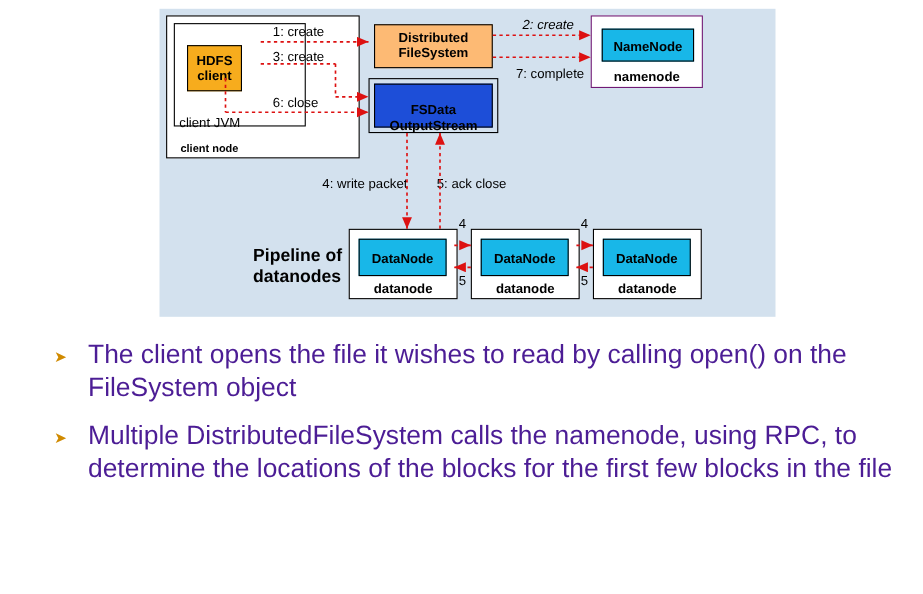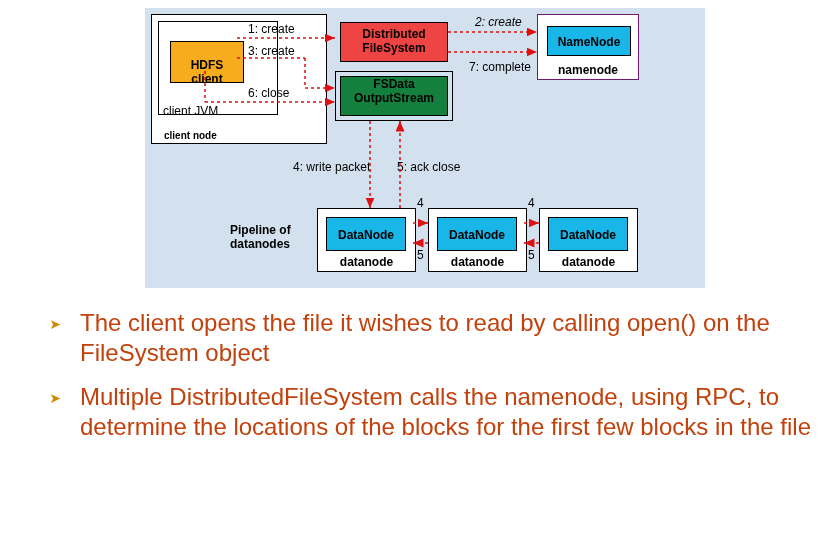--- a/index.html
+++ b/index.html
@@ -30,58 +30,58 @@
     background: #fff;
     border: 1px solid #000;
   }
   .client-jvm-inner {
     left: 6px; top: 6px;
     width: 120px; height: 94px;
     border: 1px solid #000;
   }
   .hdfs-client {
     left: 11px; top: 19px;
-    width: 74px; height: 42px;
+    width: 50px; height: 42px;
     background: #f7ac1d;
     border: 1px solid #000;
     font-size: 12px;
     font-weight: bold;
-    padding-top: 16px;
+    padding-top: 6px;
     line-height: 1.2;
   }
   .client-jvm-lbl {
     position: absolute;
     left: 4px; top: 82px;
     font-size: 12px;
     text-align: right;
   }
   .client-node-lbl {
     position: absolute;
     left: 12px; top: 115px;
     font-size: 10px;
     font-weight: bold;
   }
   .dfs {
     left: 195px; top: 14px;
     width: 108px; height: 40px;
-    background: #ef4444;
+    background: #fdba74;
     border: 1px solid #000;
     font-size: 12px;
     font-weight: bold;
     padding-top: 4px;
     line-height: 1.2;
   }
   .fsdata {
     left: 195px; top: 68px;
     width: 108px; height: 40px;
-    background: #15803d;
-    border: 1px solid #000;
-    font-size: 12px;
-    font-weight: bold;
-    padding-top: 0;
+    background: #1d4ed8;
+    border: 1px solid #000;
+    font-size: 12px;
+    font-weight: bold;
+    padding-top: 16px;
     line-height: 1.2;
   }
   .fsdata-outer {
     left: 190px; top: 63px;
     width: 118px; height: 50px;
     border: 1px solid #000;
   }
   .namenode-outer {
     left: 392px; top: 6px;
     width: 102px; height: 66px;
@@ -123,21 +123,21 @@
     position: absolute;
     bottom: 2px;
     width: 100%;
     font-size: 12px;
     font-weight: bold;
     text-align: center;
   }
   .pipeline-lbl {
     position: absolute;
     left: 85px; top: 215px;
-    font-size: 12px;
+    font-size: 16px;
     font-weight: bold;
     line-height: 1.2;
   }
   .edge-lbl {
     position: absolute;
     font-size: 12px;
   }
   .bullets {
     position: absolute;
     left: 30px;
@@ -152,21 +152,21 @@
   .arrow-marker {
     color: #d08a00;
     font-size: 14px;
     width: 50px;
     padding-top: 8px;
     text-align: center;
   }
   .bullet-text {
     font-size: 24px;
     line-height: 1.25;
-    color: #c2410c;
+    color: #4c1d95;
     flex: 1;
   }
   svg.arrows {
     position: absolute;
     left: 0; top: 0;
     width: 560px; height: 280px;
     pointer-events: none;
   }
 </style>
 </head>

